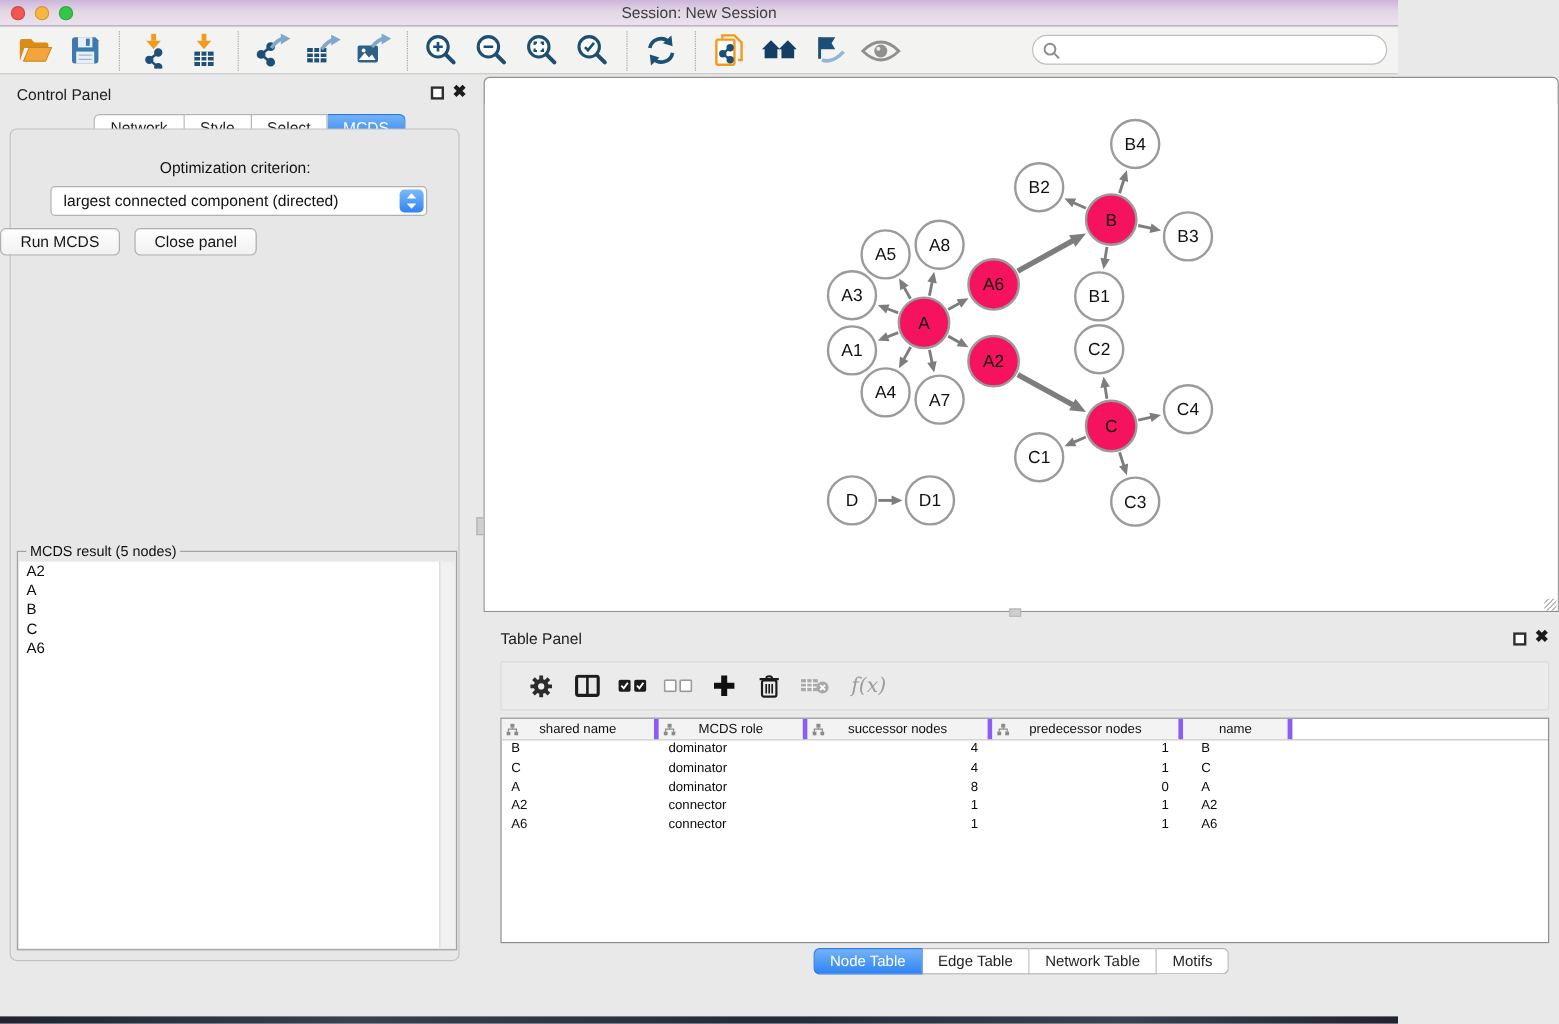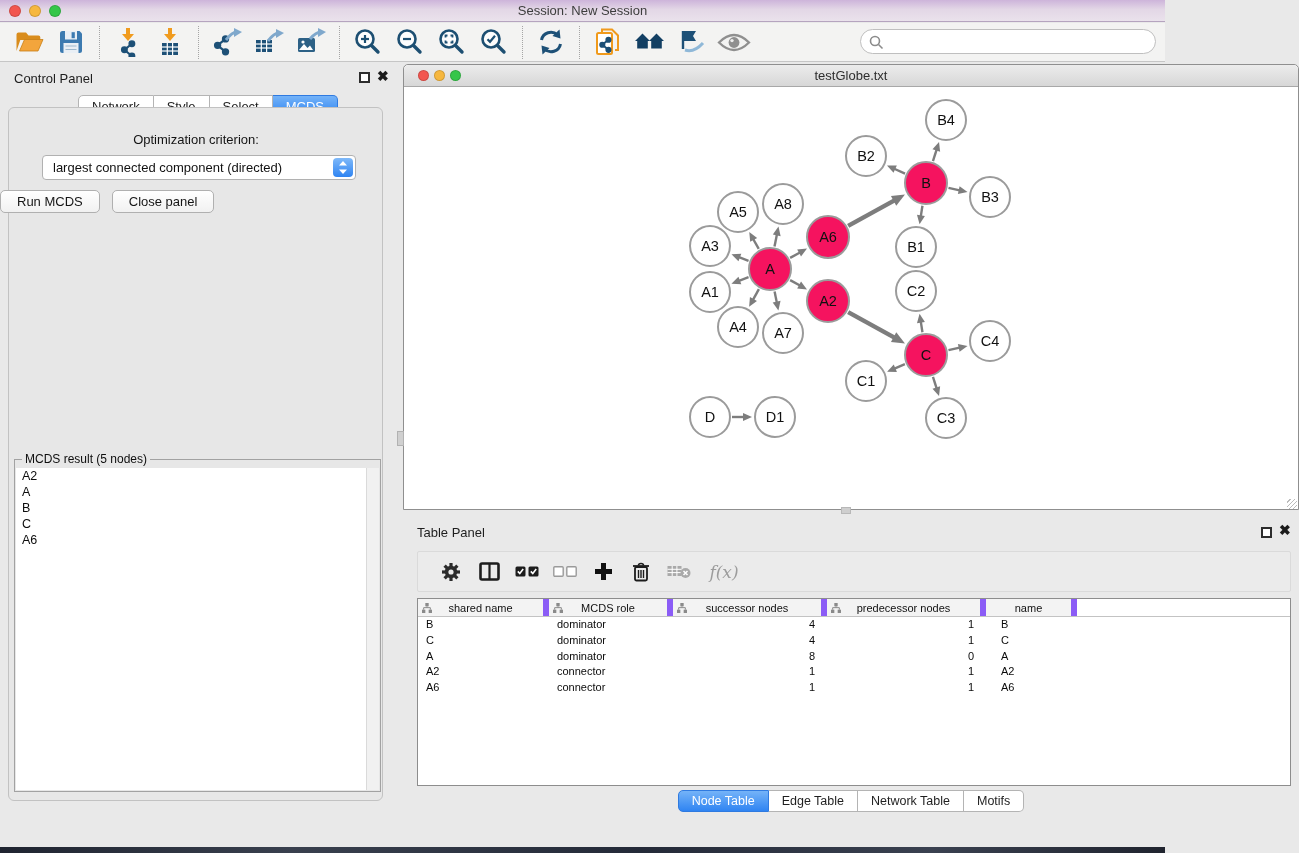--- a/index.html
+++ b/index.html
@@ -71,21 +71,21 @@
     background:repeating-linear-gradient(135deg,transparent 0 2px,#bbb 2px 3px); }
 
   
   .table-panel { position:absolute; left:403px; top:518px; width:896px; height:296px; }
   .tp-toolbar { position:absolute; left:14px; top:33px; width:874px; height:41px; background:#ebebeb;
     border:1px solid #dadada; border-radius:2px; display:flex; align-items:center; padding-left:14px; gap:0; }
   .tp-btn { width:38px; height:34px; display:flex; align-items:center; justify-content:center; }
   .fx-label { font-family:"DejaVu Serif",serif; font-style:italic; font-size:17px; color:#9c9c9c; }
   .tp-table { position:absolute; left:14px; top:80px; width:874px; height:188px; background:#fff; border:1px solid #8d8d8d; overflow:hidden; }
   .th-row { display:flex; height:18px; border-bottom:1px solid #c3c3c3; }
-  .th-cell { position:relative; background:#f3f3f3; border-right:6px solid #8b5cf6; font-size:11px; color:#111;
+  .th-cell { position:relative; background:#f3f3f3; border-right:4px solid #8b5cf6; font-size:11px; color:#111;
     display:flex; align-items:center; justify-content:center; }
   .th-cell svg { position:absolute; left:4px; top:4px; }
   .td-row { display:flex; height:15.8px; }
   .td-cell { font-size:11px; color:#0b0b0b; line-height:15.8px; white-space:nowrap; overflow:hidden; }
   .tp-tabs { position:absolute; left:0; top:272px; width:100%; display:flex; justify-content:center; }
   .tp-tabs .seg-tab { font-size:12.5px; }
 
   
   .statusbar { position:absolute; left:0; top:818px; right:0; height:29px; background:#eeeeee; border-top:1px solid #c2c2c2; }
   .list-btn { position:absolute; left:10px; top:4px; width:27px; height:23px; background:#f7f7f7;
@@ -313,28 +313,20 @@
           <div class="result-item">A</div>
           <div class="result-item">B</div>
           <div class="result-item">C</div>
           <div class="result-item">A6</div>
         </div>
       <div class="result-scroll"></div>
     </div>
   </div>
 
   <div class="net-window">
-    <div class="net-titlebar">
-      <div class="lights">
-        <div class="light red"></div>
-        <div class="light yellow"></div>
-        <div class="light green"></div>
-      </div>
-      <div class="title-text">testGlobe.txt</div>
-    </div>
     <div class="net-canvas">
       <svg id="graph-svg" width="894" height="422">
           <line x1="354.7407005957243" y1="161.94437293613393" x2="349.17557745793675" y2="152.03149734694992" stroke="#7d7d7d" stroke-width="2.4"></line>
           <polygon points="345.2592994042757,145.05562706386607 353.15304735618633,150.94534210550484 346.1771770731025,154.86162015916597" fill="#7d7d7d"></polygon>
           <line x1="370.51067110817826" y1="159.44664445910882" x2="372.9203998107163" y2="147.39800094641853" stroke="#7d7d7d" stroke-width="2.4"></line>
           <polygon points="374.48932889182174,139.55335554089118 376.64660637834174,149.1630461626622 368.8019609728144,147.59411708155673" fill="#7d7d7d"></polygon>
           <line x1="344.52383930205286" y1="173.7674717324536" x2="334.94612963636354" y2="170.096016360606" stroke="#7d7d7d" stroke-width="2.4"></line>
           <polygon points="327.47616069794714,167.2325282675464 337.3116198001954,166.71896790303026 334.4481317071358,174.18893684144666" fill="#7d7d7d"></polygon>
           <line x1="344.52383930205286" y1="190.2325282675464" x2="334.94612963636354" y2="193.903983639394" stroke="#7d7d7d" stroke-width="2.4"></line>
           <polygon points="327.47616069794714,196.7674717324536 334.4481317071358,189.81106315855334 337.3116198001954,197.28103209696974" fill="#7d7d7d"></polygon>

